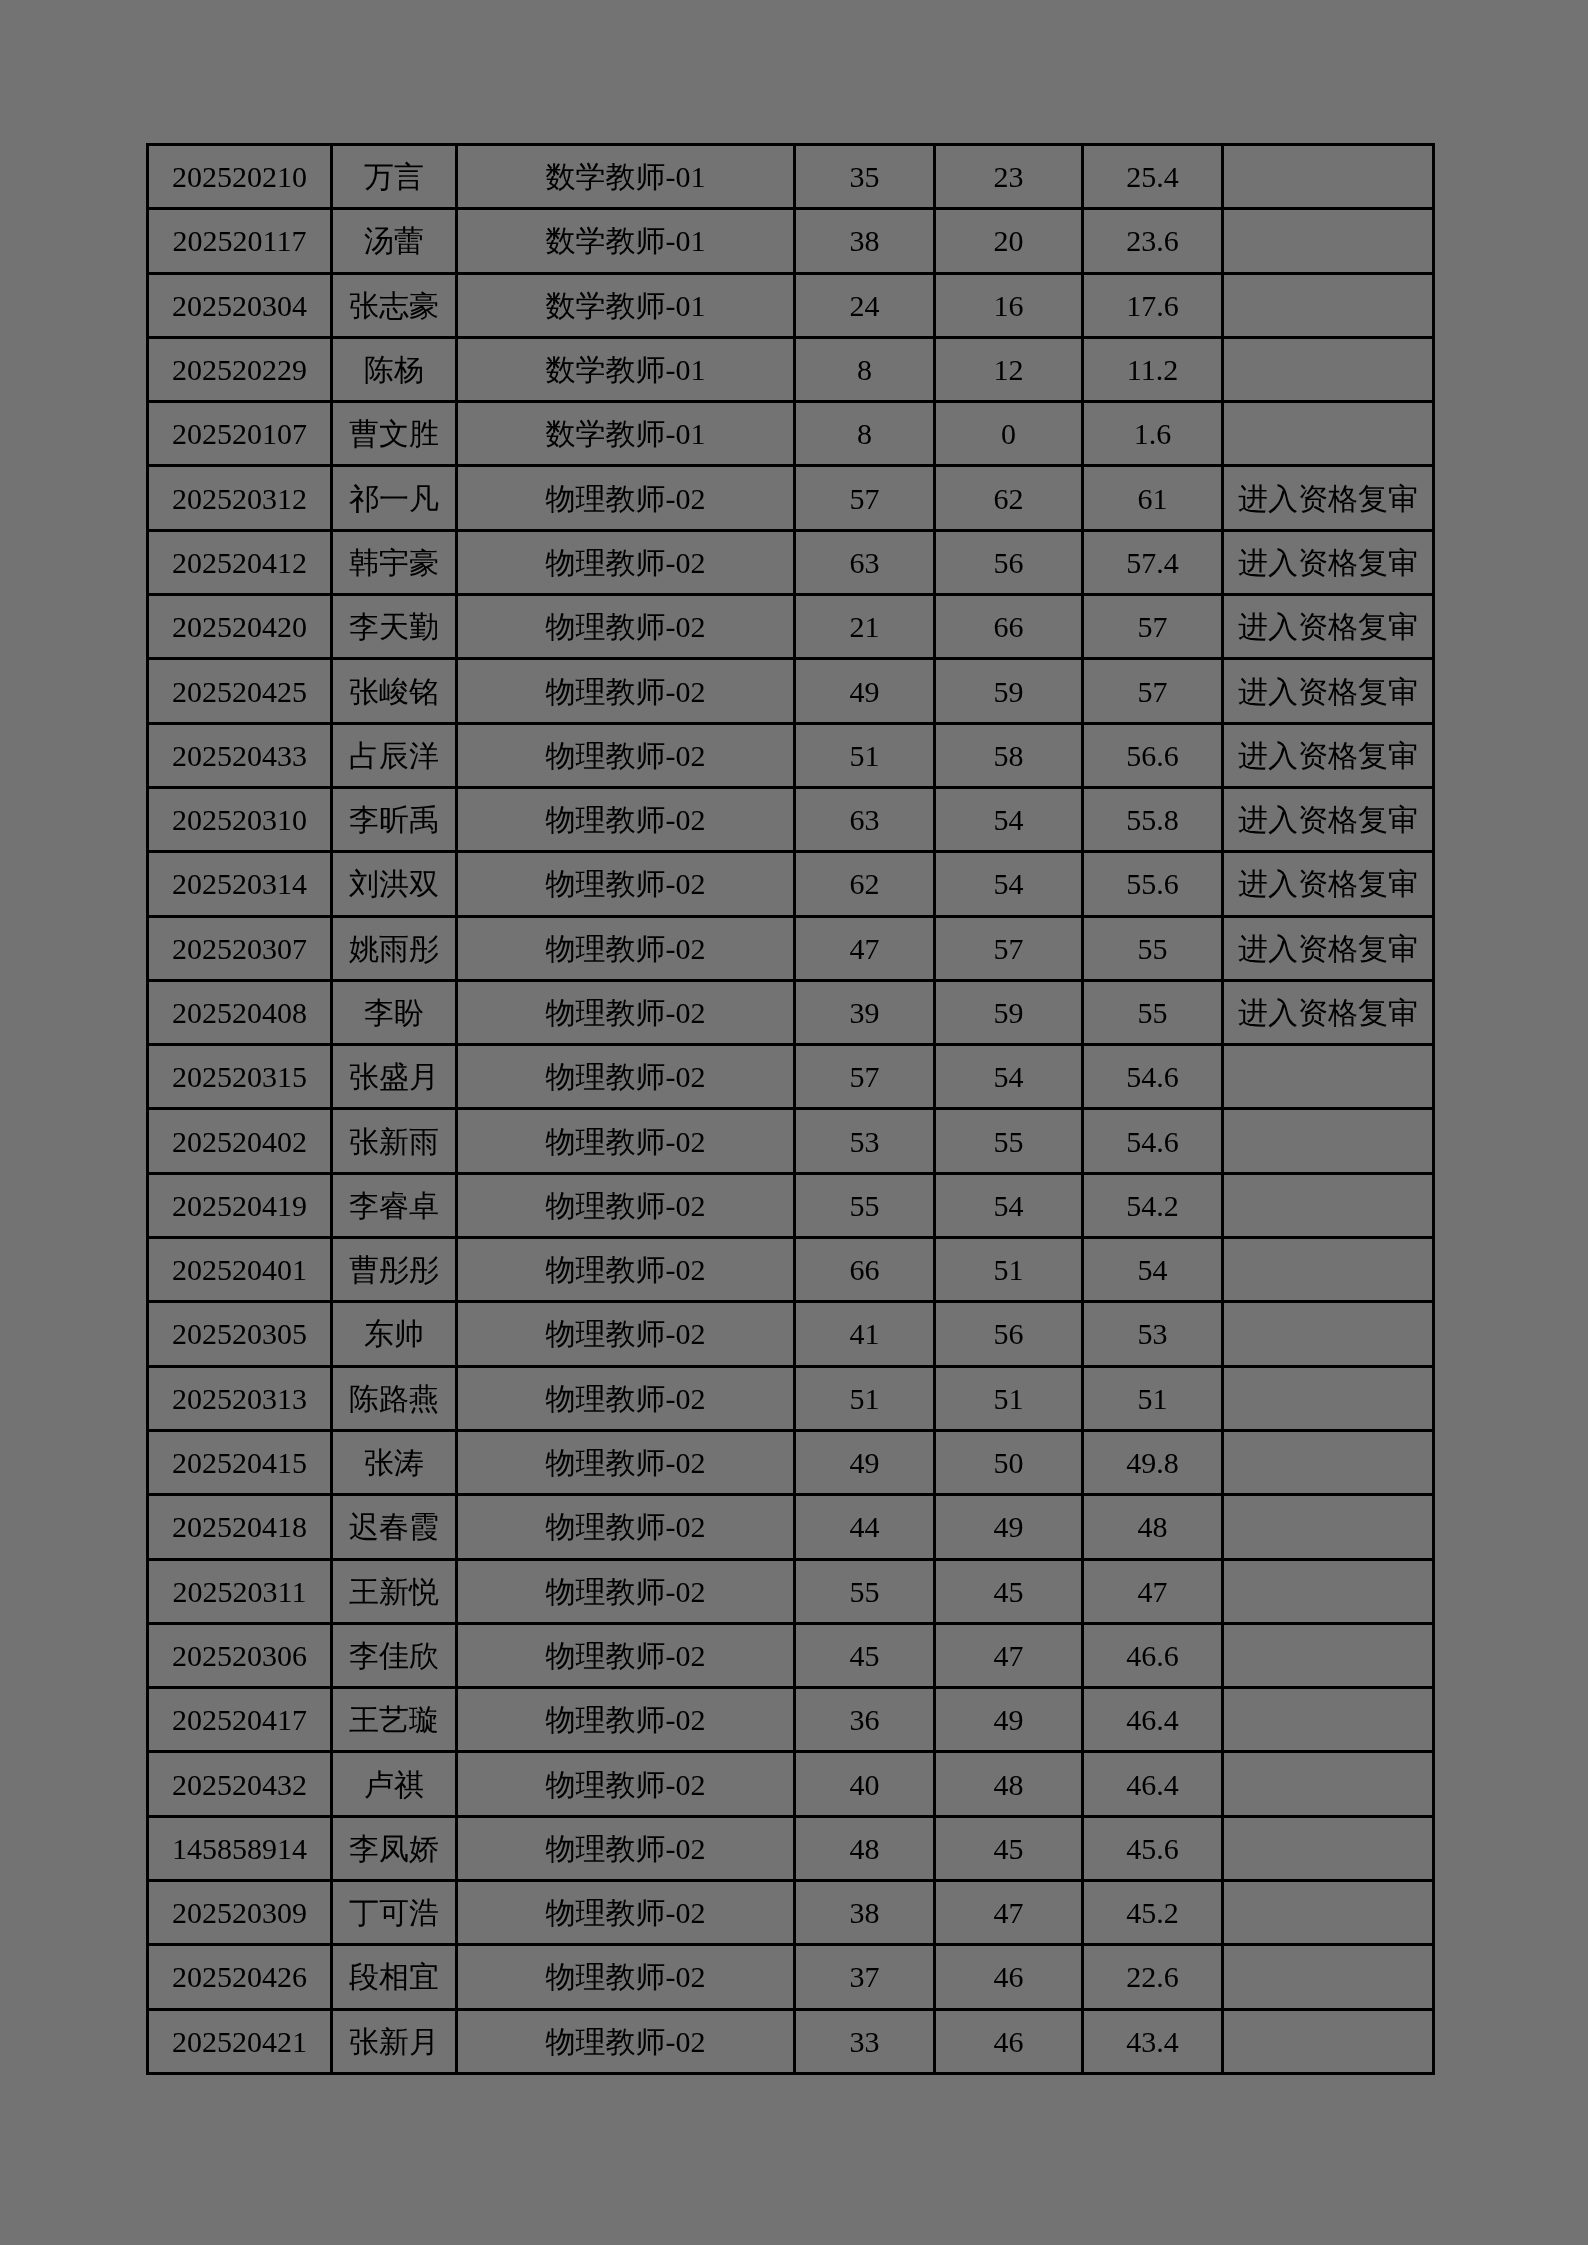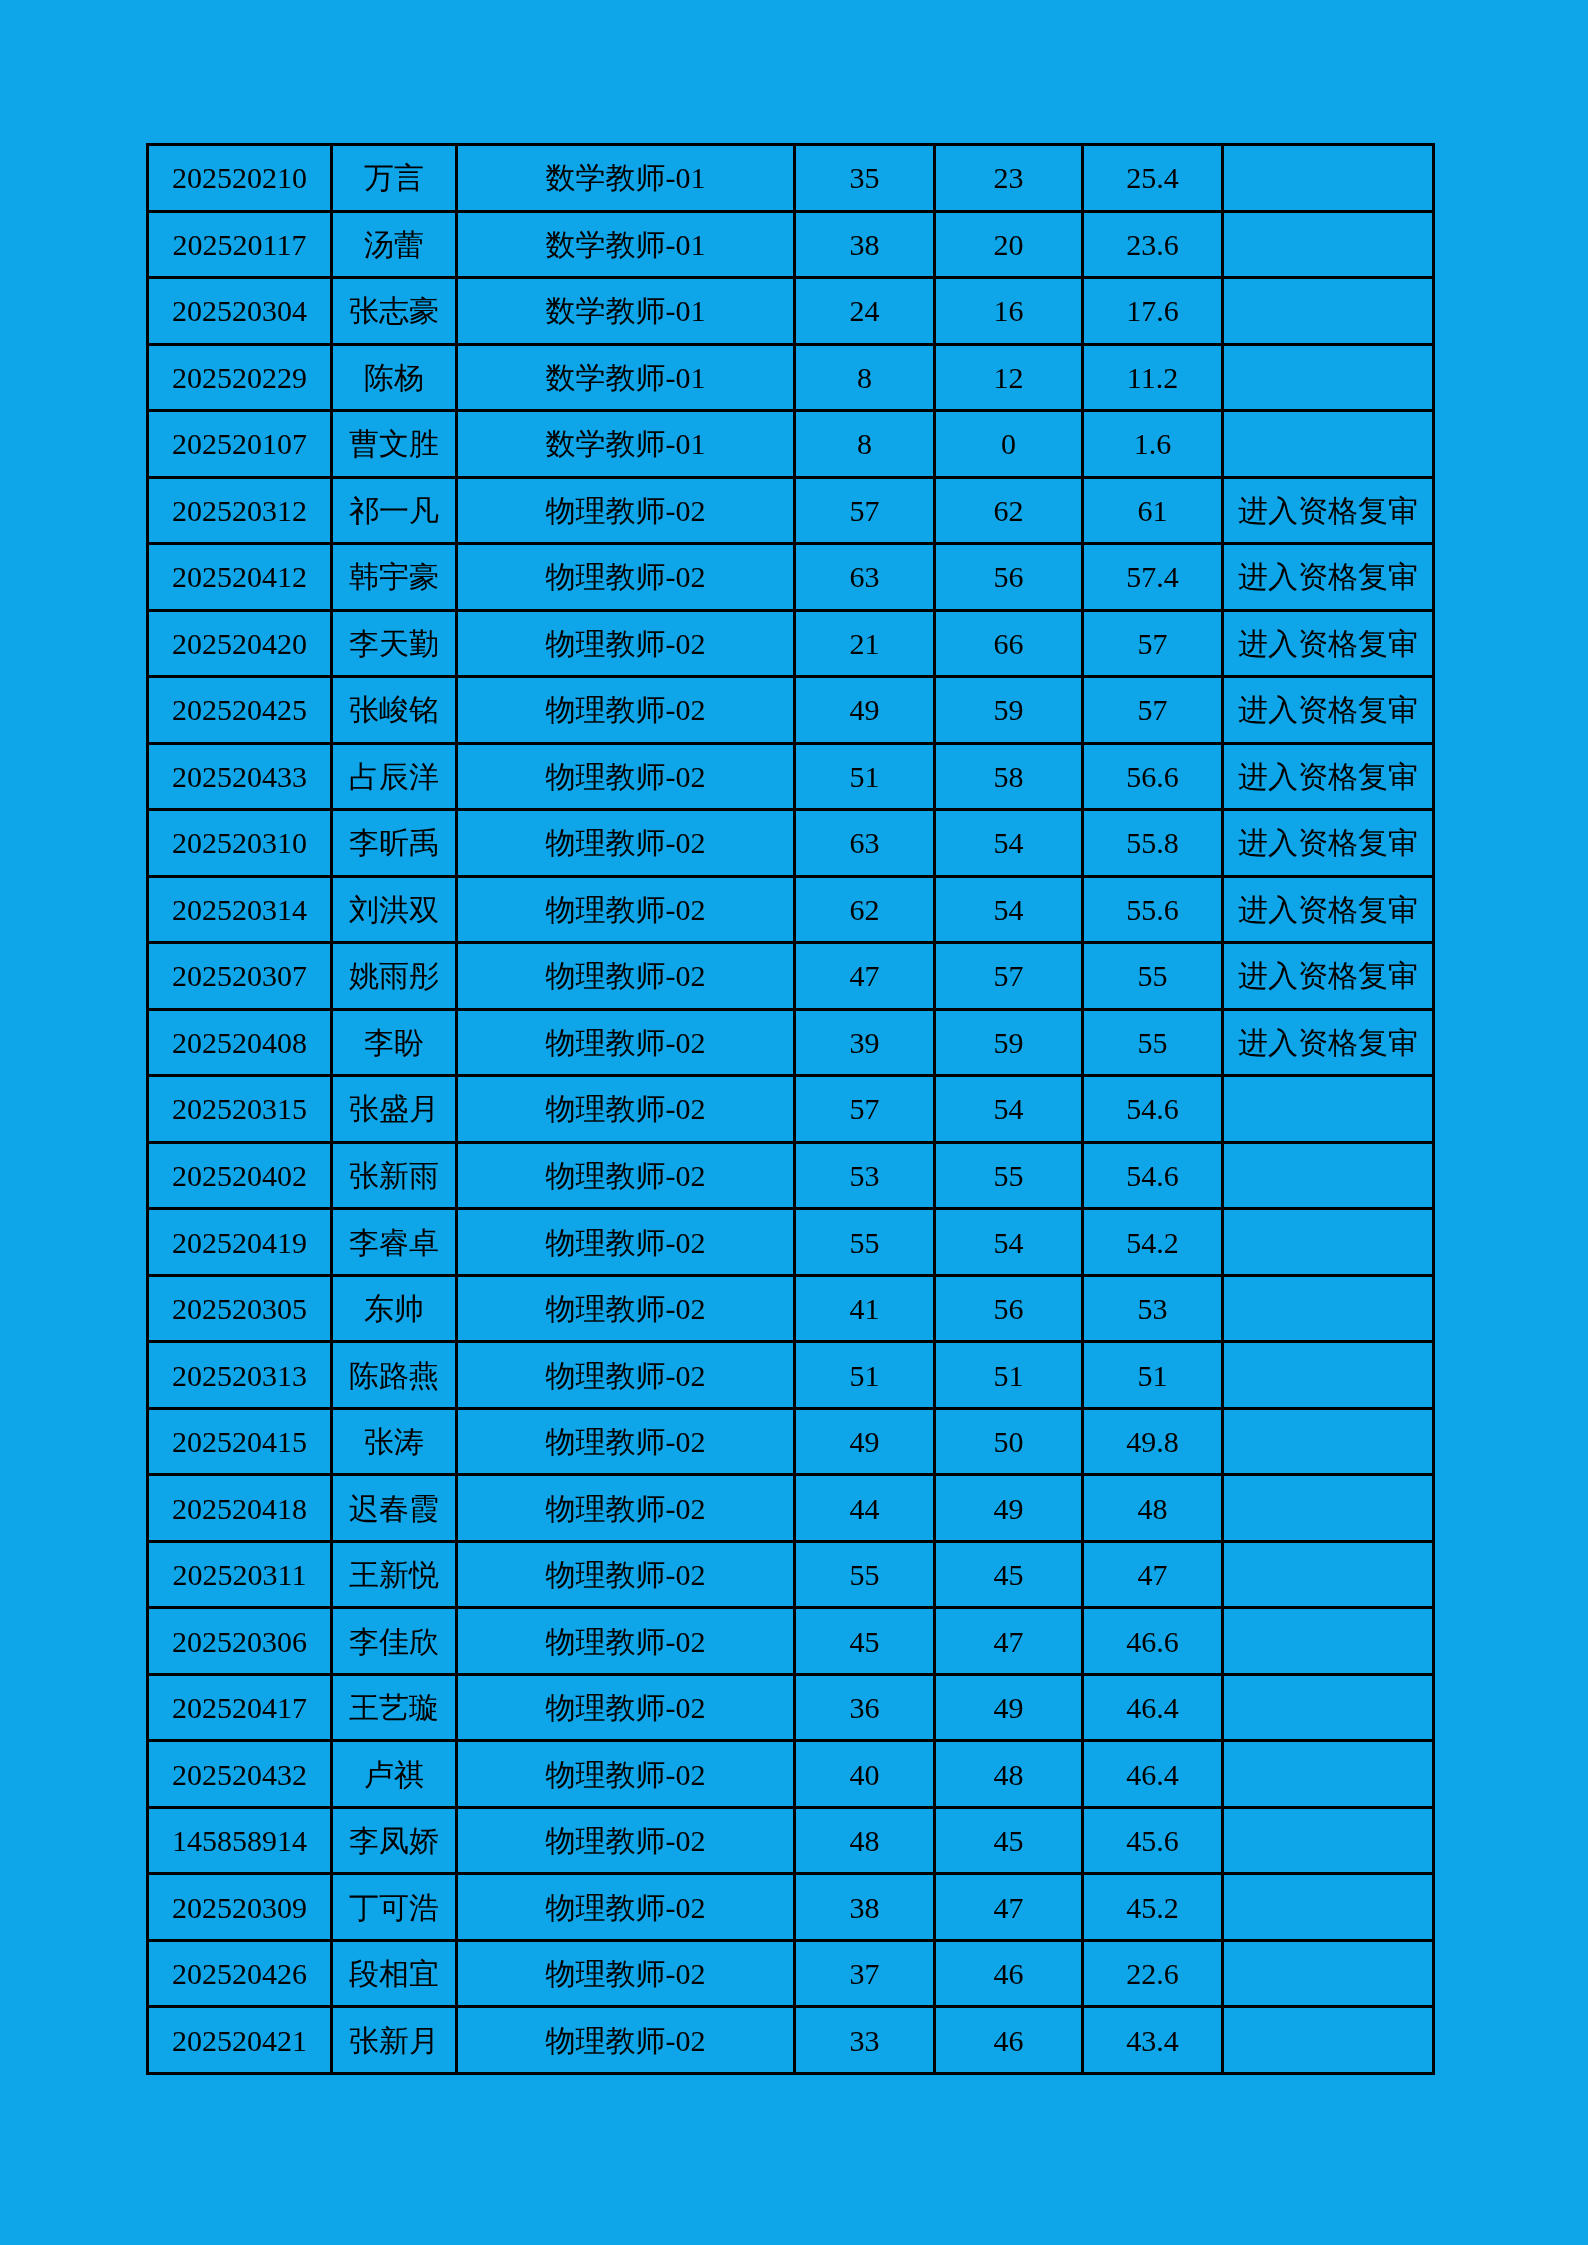--- a/index.html
+++ b/index.html
@@ -10,21 +10,21 @@
   body {
     width: 1588px;
     height: 2245px;
     position: relative;
     font-family: "Liberation Serif", "DejaVu Serif", serif;
     color: #000000;
   }
   .page {
     position: absolute;
     inset: 0;
-    background: #0ea5e9;
+    background: #737373;
   }
   table.score-table {
     position: absolute;
     left: 146px;
     top: 143px;
     width: 1286px;
     height: 1932px;
     border-collapse: collapse;
     table-layout: fixed;
   }
@@ -208,20 +208,29 @@
         <tr>
           <td>202520419</td>
           <td>李睿卓</td>
           <td>物理教师-02</td>
           <td>55</td>
           <td>54</td>
           <td>54.2</td>
           <td></td>
         </tr>
         <tr>
+          <td>202520401</td>
+          <td>曹彤彤</td>
+          <td>物理教师-02</td>
+          <td>66</td>
+          <td>51</td>
+          <td>54</td>
+          <td></td>
+        </tr>
+        <tr>
           <td>202520305</td>
           <td>东帅</td>
           <td>物理教师-02</td>
           <td>41</td>
           <td>56</td>
           <td>53</td>
           <td></td>
         </tr>
         <tr>
           <td>202520313</td>

